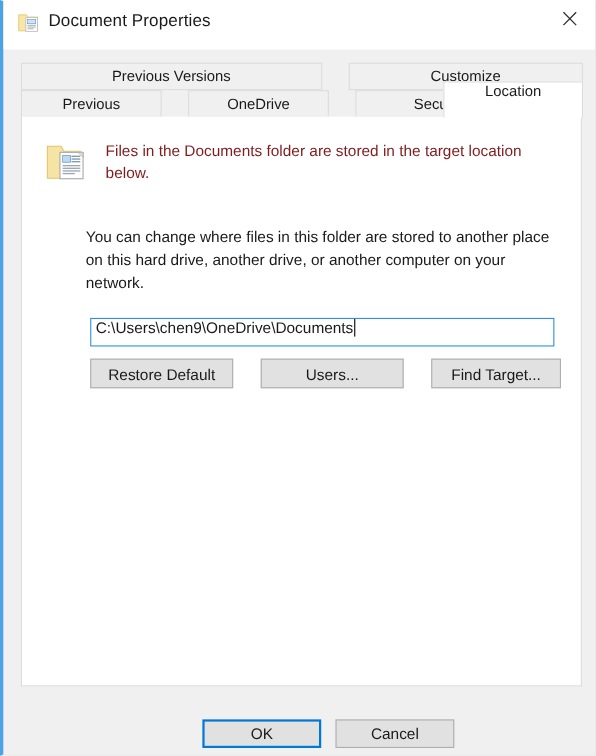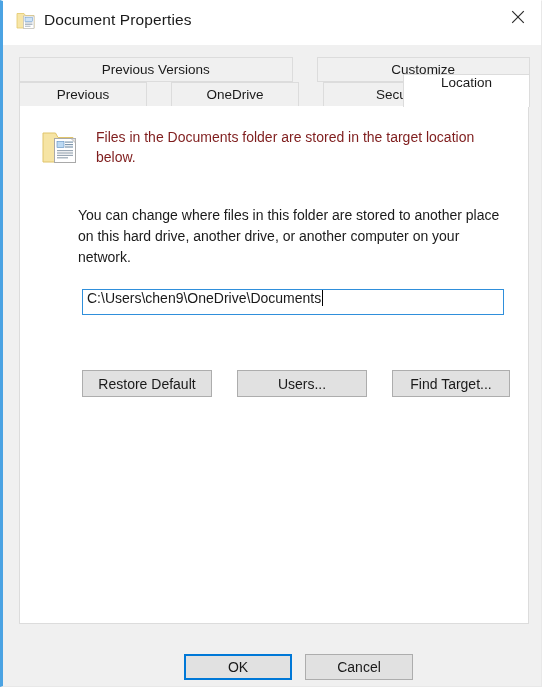--- a/index.html
+++ b/index.html
@@ -203,21 +203,20 @@
     vertical-align: middle;
   }
 
   
   #action-row {
     position: absolute;
     left: 62px;
     top: 220px;
     width: 422px;
     height: 28px;
-    margin-top: 44px;
   }
   .btn {
     box-sizing: border-box;
     background: #e1e1e1;
     border: 1px solid #adadad;
     font-size: 14px;
     color: #1a1a1a;
     display: flex;
     align-items: center;
     justify-content: center;

